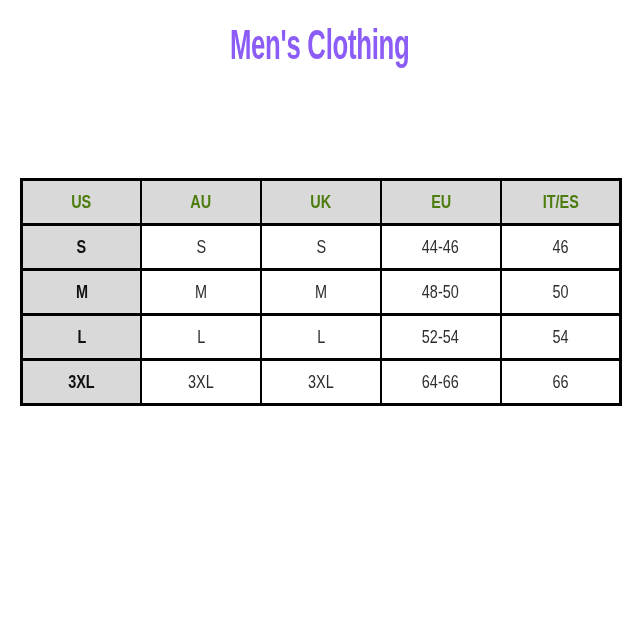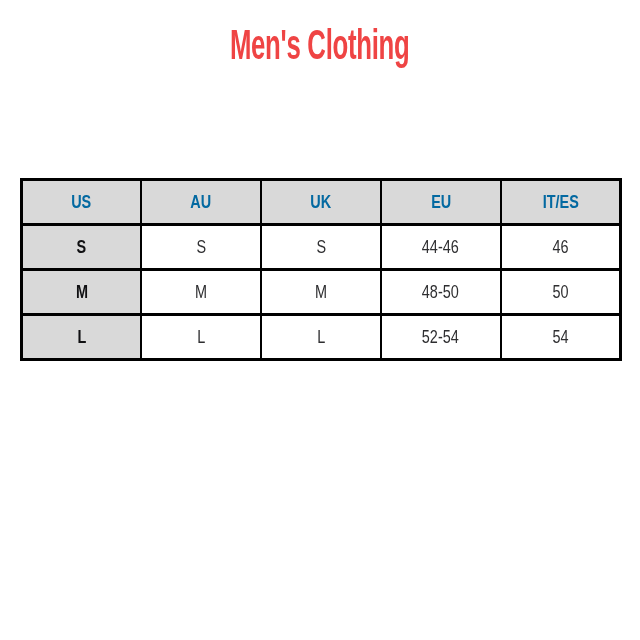--- a/index.html
+++ b/index.html
@@ -22,21 +22,21 @@
   }
   .title {
     position: absolute;
     top: 20px;
     left: 0;
     width: 640px;
     margin: 0;
     text-align: center;
     font-size: 43px;
     font-weight: 700;
-    color: #ef4444;
+    color: #8b5cf6;
     white-space: nowrap;
   }
   
   .cnd {
     display: inline-block;
     transform: scaleX(0.60);
     transform-origin: 50% 50%;
     letter-spacing: -0.5px;
     white-space: nowrap;
   }
@@ -66,21 +66,21 @@
     vertical-align: middle;
     font-size: 19px;
     overflow: hidden;
   }
   .size-table {
     border: 3px solid #000000;
   }
   .size-table th {
     background: #d9d9d9;
     font-weight: 700;
-    color: #0369a1;
+    color: #4d7c0f;
   }
   .size-table td.rowhead {
     background: #d9d9d9;
     font-weight: 700;
     color: #101012;
   }
   .size-table td {
     color: #2e2e30;
     font-weight: 400;
   }
@@ -117,16 +117,23 @@
         <td><span class="cell-cnd">48-50</span></td>
         <td><span class="cell-cnd">50</span></td>
       </tr>
       <tr>
         <td class="rowhead"><span class="cell-cnd">L</span></td>
         <td><span class="cell-cnd">L</span></td>
         <td><span class="cell-cnd">L</span></td>
         <td><span class="cell-cnd">52-54</span></td>
         <td><span class="cell-cnd">54</span></td>
       </tr>
+      <tr>
+        <td class="rowhead"><span class="cell-cnd">3XL</span></td>
+        <td><span class="cell-cnd">3XL</span></td>
+        <td><span class="cell-cnd">3XL</span></td>
+        <td><span class="cell-cnd">64-66</span></td>
+        <td><span class="cell-cnd">66</span></td>
+      </tr>
     </tbody>
   </table>
 
 </div>
 
 </body></html>

